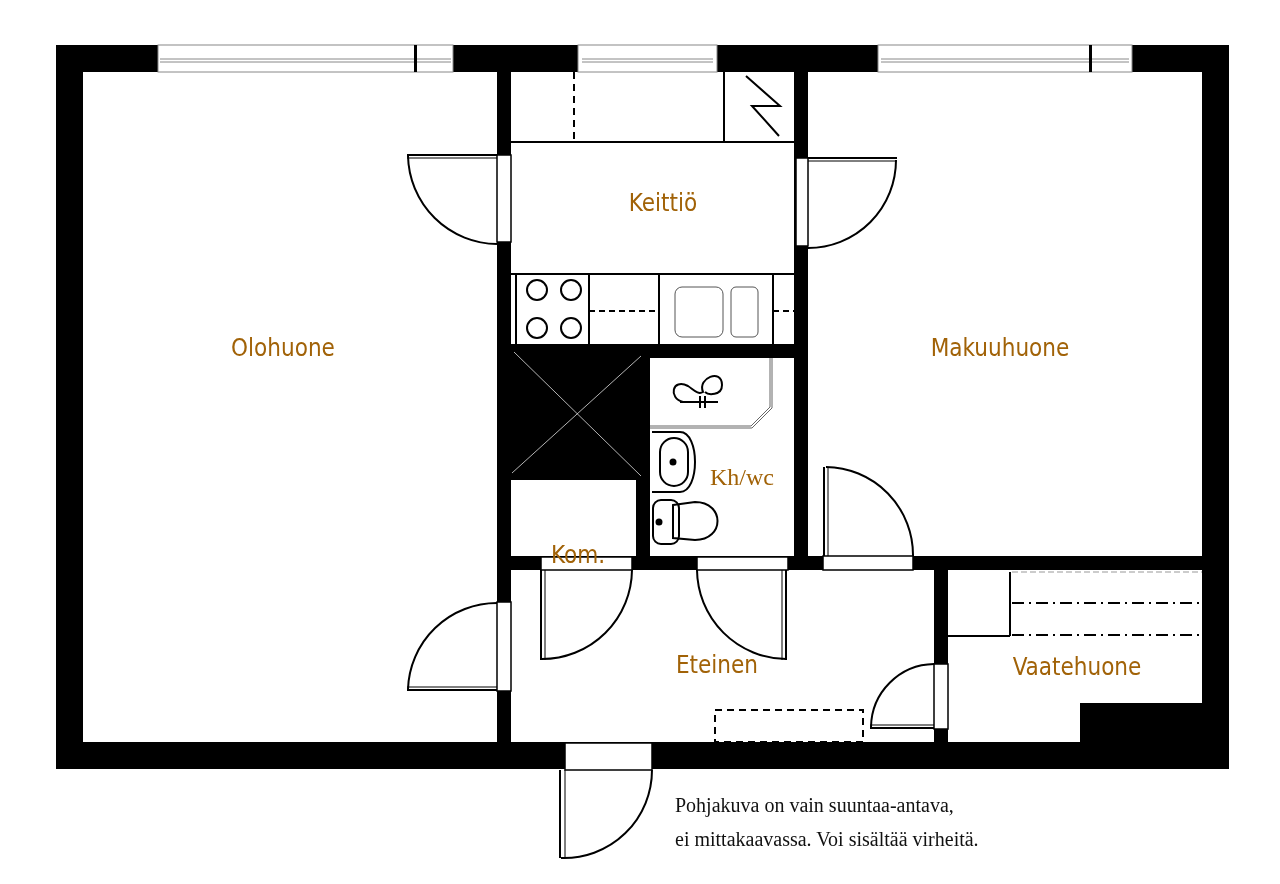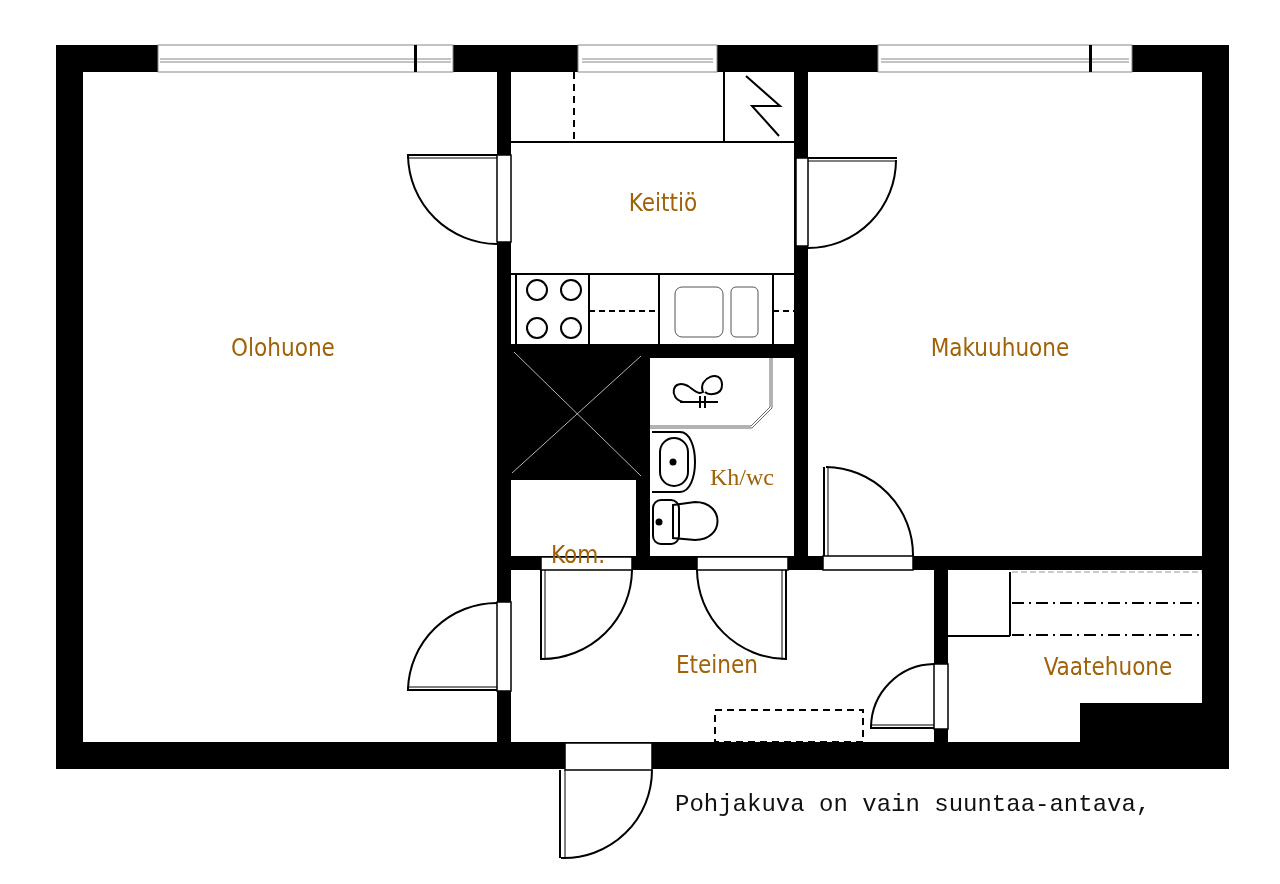--- a/index.html
+++ b/index.html
@@ -1,19 +1,19 @@
 <!DOCTYPE html>
 <html><head>
 <meta charset="utf-8">
 <style>
   html, body { margin: 0; padding: 0; background: #ffffff; }
   body { width: 1280px; height: 884px; position: relative; overflow: hidden; font-family: "DejaVu Sans", sans-serif; }
   svg { position: absolute; left: 0; top: 0; }
   .room-label { position: absolute; font-family: "DejaVu Sans", sans-serif; font-size: 24px; color: #a16207; letter-spacing: 0; white-space: nowrap; transform: translate(-50%, -50%); font-stretch: condensed; }
-  .note { position: absolute; left: 675px; top: 788px; font-size: 24px; line-height: 34px; color: #111; font-family: Liberation Mono, monospace; white-space: nowrap; }
+  .note { position: absolute; left: 675px; top: 788px; font-size: 20px; line-height: 34px; color: #111; font-family: Liberation Serif, serif; white-space: nowrap; }
   .note span { display: block; }
 </style>
 </head>
 <body>
 
 <svg width="1280" height="884" viewBox="0 0 1280 884" xmlns="http://www.w3.org/2000/svg">
 
   <g fill="#000">
 
     <rect x="56" y="45" width="1173" height="27"></rect>
@@ -165,17 +165,18 @@
     <path d="M 561 858 A 88 88 0 0 0 652 770" fill="none"></path>
   </g>
 </svg>
 
 <div class="room-label" style="left:283px; top:348px;">Olohuone</div>
 <div class="room-label" style="left:663px; top:203px;">Keittiö</div>
 <div class="room-label" style="left:1000px; top:348px;">Makuuhuone</div>
 <div class="room-label" style="left:742px; top:477px;font-family:Liberation Serif, serif;">Kh/wc</div>
 <div class="room-label" style="left:578px; top:515px;margin-top:40px;">Kom.</div>
 <div class="room-label" style="left:717px; top:665px;">Eteinen</div>
-<div class="room-label" style="left:1077px; top:667px;margin-left:31px;">Vaatehuone</div>
+<div class="room-label" style="left:1077px; top:667px;">Vaatehuone</div>
 
 <div class="note">
   <span>Pohjakuva on vain suuntaa-antava,</span>
+  <span>ei mittakaavassa. Voi sisältää virheitä.</span>
 </div>
 
 </body></html>

